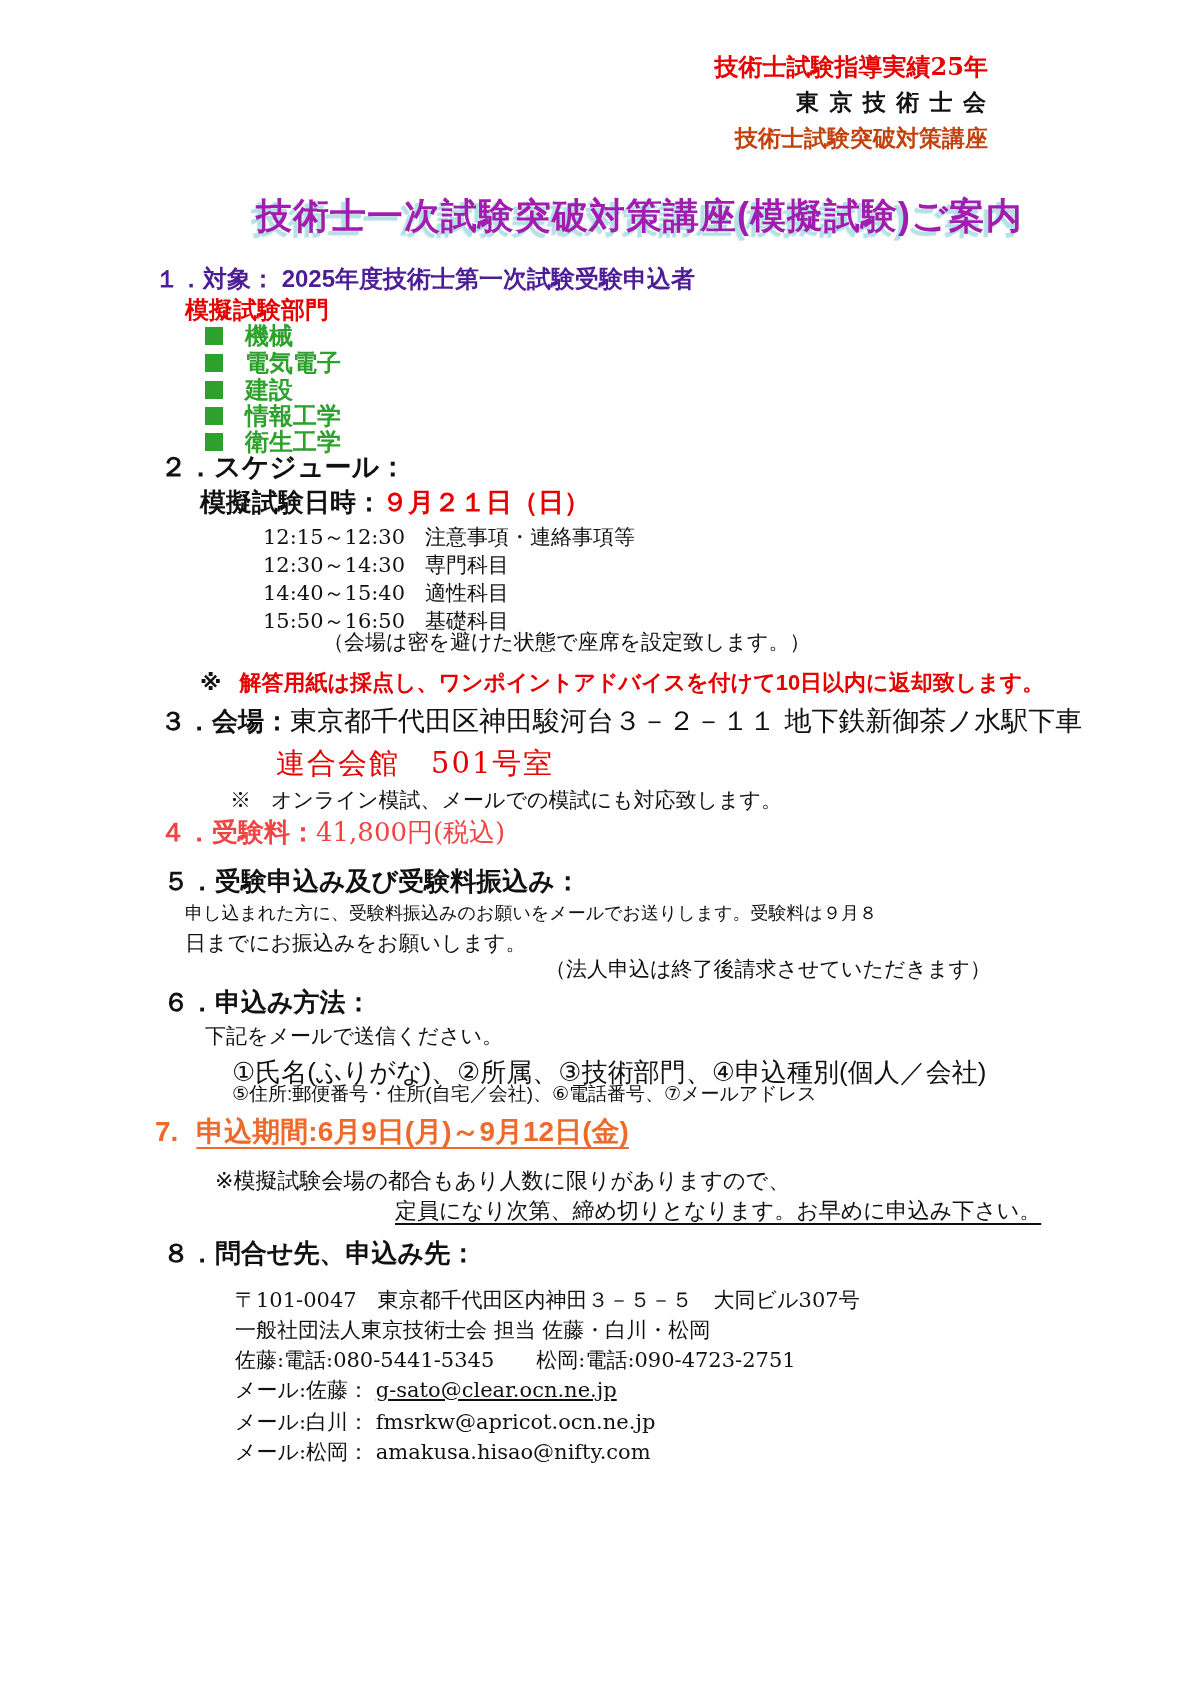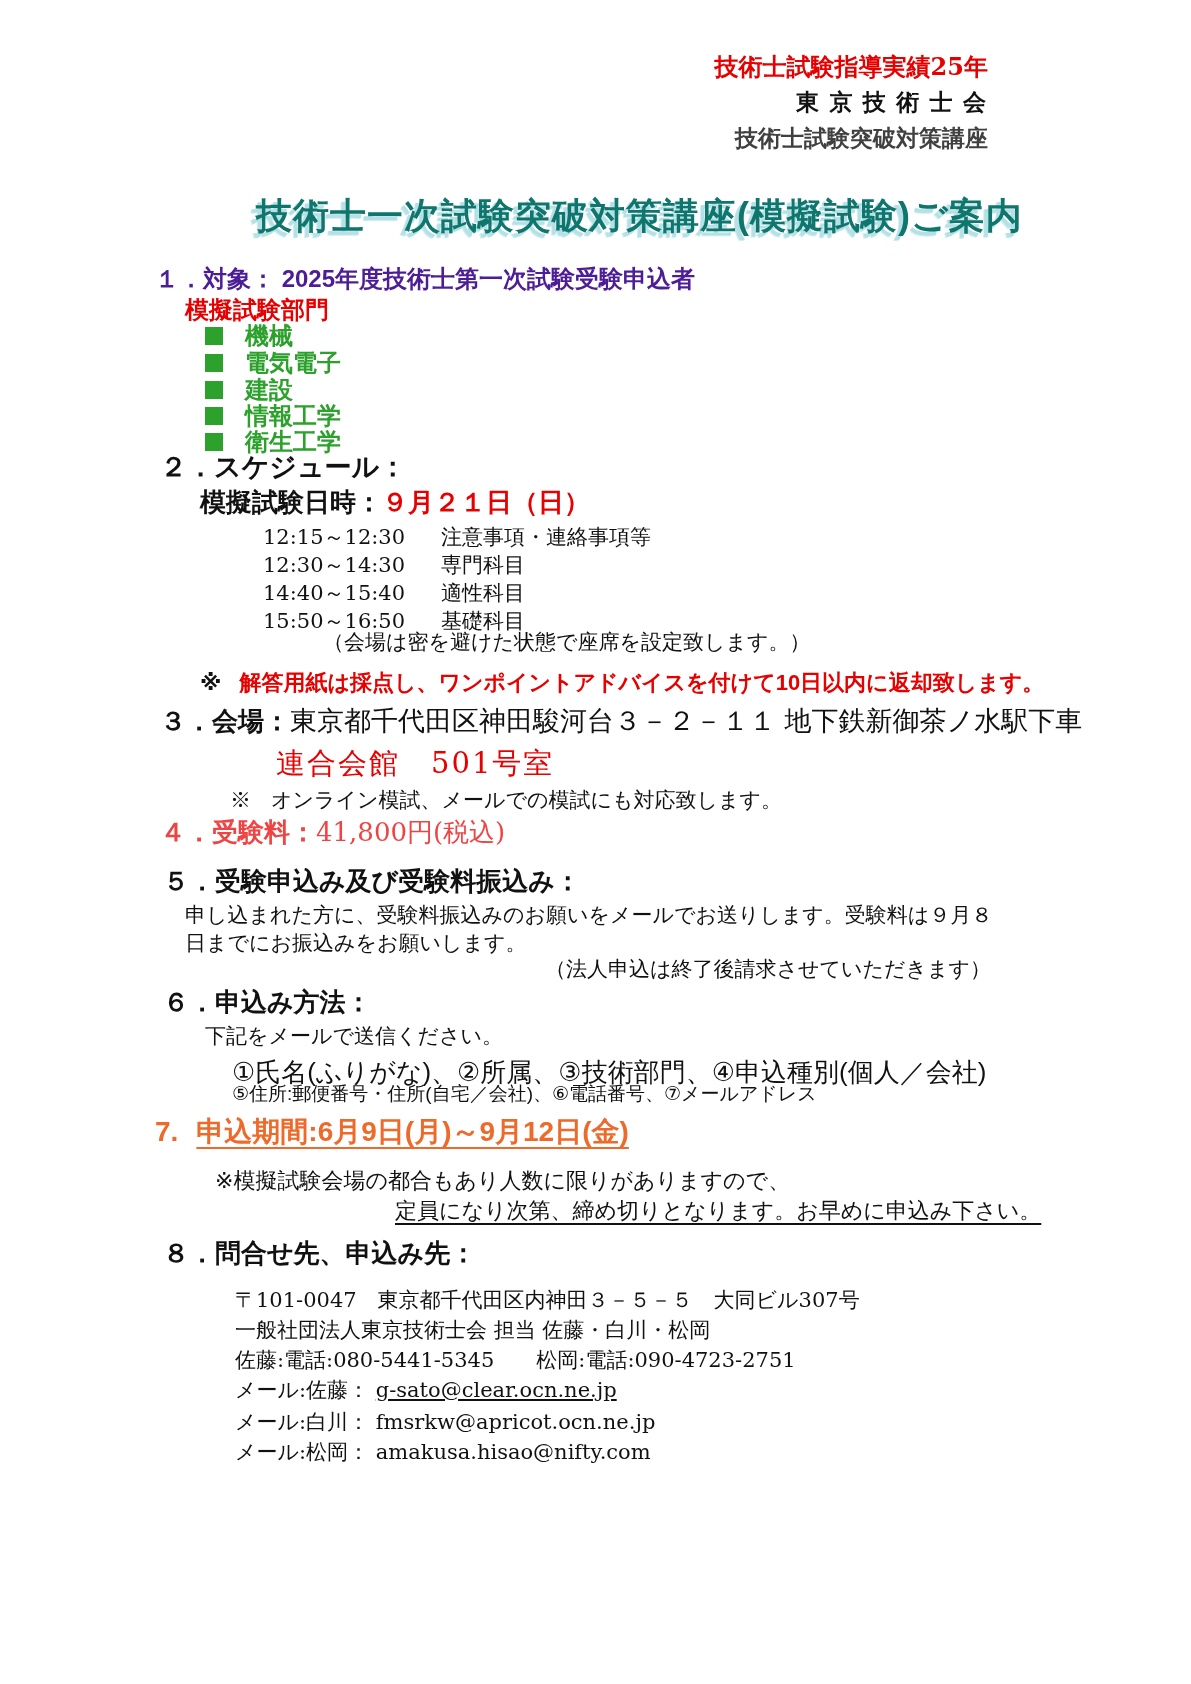--- a/index.html
+++ b/index.html
@@ -10,43 +10,43 @@
   }
   .gothic { font-family:"Liberation Sans","DejaVu Sans",sans-serif; }
   .serif  { font-family:"DejaVu Serif","Liberation Serif",serif; }
   .abs { position:absolute; white-space:nowrap; }
 
   
   .hdr { position:absolute; top:50px; right:203px; text-align:right; }
   .hdr-credential { font-family:"DejaVu Serif","Liberation Serif",serif;
     font-weight:bold; color:#e60000; font-size:24px; line-height:34px; }
   .hdr-org { font-weight:bold; color:#111; font-size:23px; line-height:36px; letter-spacing:2px; }
-  .hdr-course { font-weight:bold; color:#404040; font-size:23px; line-height:36px; }
+  .hdr-course { font-weight:bold; color:#c2410c; font-size:23px; line-height:36px; }
 
   
   .doc-title {
-    left:256px; top:192px; font-size:36px; font-weight:bold; color:#0f766e;
+    left:256px; top:192px; font-size:36px; font-weight:bold; color:#a21caf;
     letter-spacing:1px;
     text-shadow:-4px 4px 0 #b4e0e6, -5px 5px 0 #cdeef2;
   }
 
   
   .s1-heading { left:155px; top:263px; color:#4c1d95; font-weight:bold; font-size:24px; }
   .s1-sub     { left:185px; top:294px; color:#e60000; font-weight:bold; font-size:24px; }
   .dept-row { position:absolute; left:205px; display:flex; align-items:center;text-align:center; }
   .dept-bullet { width:18px; height:18px; background:#2ca12c; display:inline-block; margin-right:22px; }
   .dept-label { color:#2ca12c; font-weight:bold; font-size:24px; white-space:nowrap; }
 
   
   .s2-heading { left:160px; top:449px; font-weight:bold; font-size:27px; color:#111; }
   .s2-dateline { left:200px; top:485px; font-weight:bold; font-size:26px; color:#111; }
   .s2-date { color:#e60000; }
   .sched-row { position:absolute; left:263px; font-size:21px; color:#111; }
   .sched-time { display:inline-block; min-width:128px; }
-  .sched-subject { margin-left:36px; }
+  .sched-subject { margin-left:20px; }
   .s2-venue-note { left:323px; top:628px; font-size:21px; color:#111; }
   .s2-return { left:200px; top:668px; font-size:22px; font-weight:bold; }
   .s2-return .mark { color:#111; margin-right:18px; }
   .s2-return .txt { color:#e60000; }
 
   
   .s3-line { left:160px; top:703px; font-size:26px; color:#111; }
   .s3-label { font-weight:bold; font-family:"Liberation Sans","DejaVu Sans",sans-serif; }
   .s3-address { font-family:"DejaVu Serif","Liberation Serif",serif; font-size:27px; }
   .s3-room { left:276px; top:744px; color:#e60000; font-size:29px;
@@ -54,21 +54,21 @@
   .s3-online { left:230px; top:786px; font-size:21px; color:#111; }
   .s3-online .mark { margin-right:20px; }
 
   
   .s4-line { left:160px; top:815px; font-size:26px; color:#ef4444; }
   .s4-label { font-weight:bold; }
   .s4-fee { font-family:"DejaVu Serif","Liberation Serif",serif; }
 
   
   .s5-heading { left:163px; top:864px; font-weight:bold; font-size:26px; color:#111; }
-  .s5-body1 { left:185px; top:901px; font-size:21px; color:#111; }
+  .s5-body1 { left:185px; top:901px; font-size:18px; color:#111; }
   .s5-body2 { left:185px; top:929px; font-size:21px; color:#111; }
   .s5-corp  { left:545px; top:955px; font-size:21px; color:#111; }
 
   
   .s6-heading { left:163px; top:985px; font-weight:bold; font-size:26px; color:#111; }
   .s6-intro { left:205px; top:1022px; font-size:21px; color:#111; }
   .s6-item1 { left:232px; top:1055px; font-size:26px; color:#111; }
   .s6-item2 { left:232px; top:1081px; font-size:19px; color:#111; }
 
   

